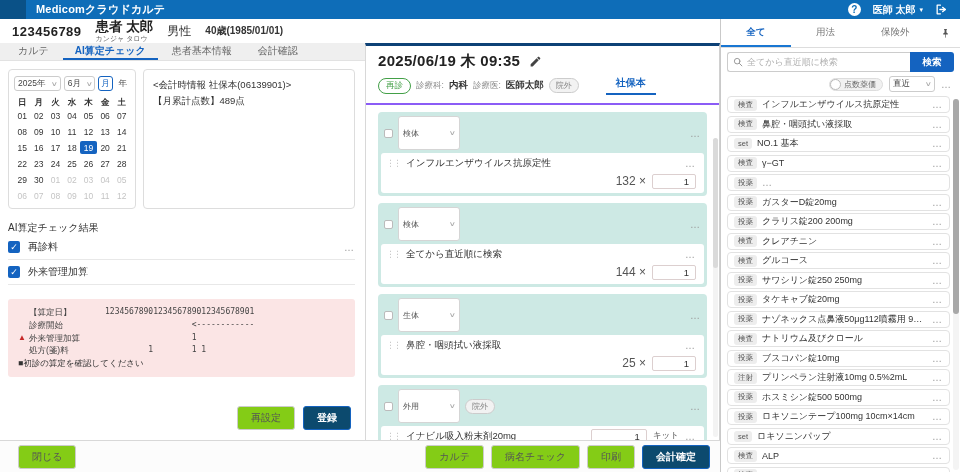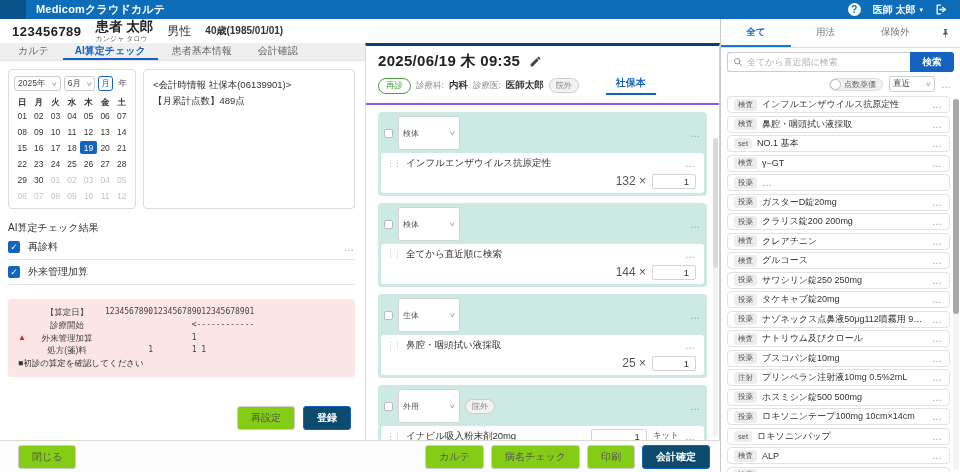--- a/index.html
+++ b/index.html
@@ -46,21 +46,21 @@
 .cal-cell.muted{color:#c4c4c4;}
 .billing-box{flex:1;border:1px solid #ddd;border-radius:4px;padding:7px 9px;font-size:9.5px;color:#333;line-height:1.7;}
 .result-title{margin-top:12px;font-size:10px;color:#333;}
 .chkrow{height:25px;display:flex;align-items:center;gap:8px;border-bottom:1px solid #e8e8e8;}
 .cbx{width:12px;height:12px;border-radius:2px;background:#1463c0;color:#fff;font-size:9px;display:flex;align-items:center;justify-content:center;flex:none;cursor:pointer;}
 .chklab{font-size:10px;flex:1;}
 .more{color:#999;font-size:10px;letter-spacing:1px;cursor:pointer;flex:none;}
 .warning{margin-top:14px;background:#fbe5e5;border-radius:3px;padding:7px 10px;font-size:8.5px;color:#444;}
 .wline{display:flex;line-height:1.5;}
 .wmark{width:11px;color:#c62828;font-size:8px;flex:none;}
-.wlabel{width:76px;flex:none;text-align:center;}
+.wlabel{width:76px;flex:none;}
 .wgrid{font-family:"DejaVu Sans Mono","Liberation Mono",monospace;white-space:pre;font-size:8px;}
 .wfooter{margin-top:1px;color:#333;}
 .left-footer{margin-top:auto;display:flex;justify-content:flex-end;gap:8px;padding:8px 4px 10px 0;}
 .btn{border:1px solid #ccc;border-radius:3px;background:#84cc16;color:#555;font-size:10px;padding:4px 13px;cursor:pointer;white-space:nowrap;}
 .btn.primary{background:#0c4a6e;border-color:#1463c0;color:#fff;font-weight:bold;}
 
 .middle-panel{flex:1;border-left:1px solid #d8d8d8;border-right:1px solid #d0d0d0;border-top:3px solid #0d4176;display:flex;flex-direction:column;min-height:0;position:relative;background:#fff;}
 .enc-header{padding:6px 12px 8px;border-bottom:2px solid #8b5cf6;}
 .enc-dt-row{display:flex;align-items:center;gap:9px;}
 .enc-dt{font-size:15px;font-weight:bold;color:#222;letter-spacing:.3px;}

